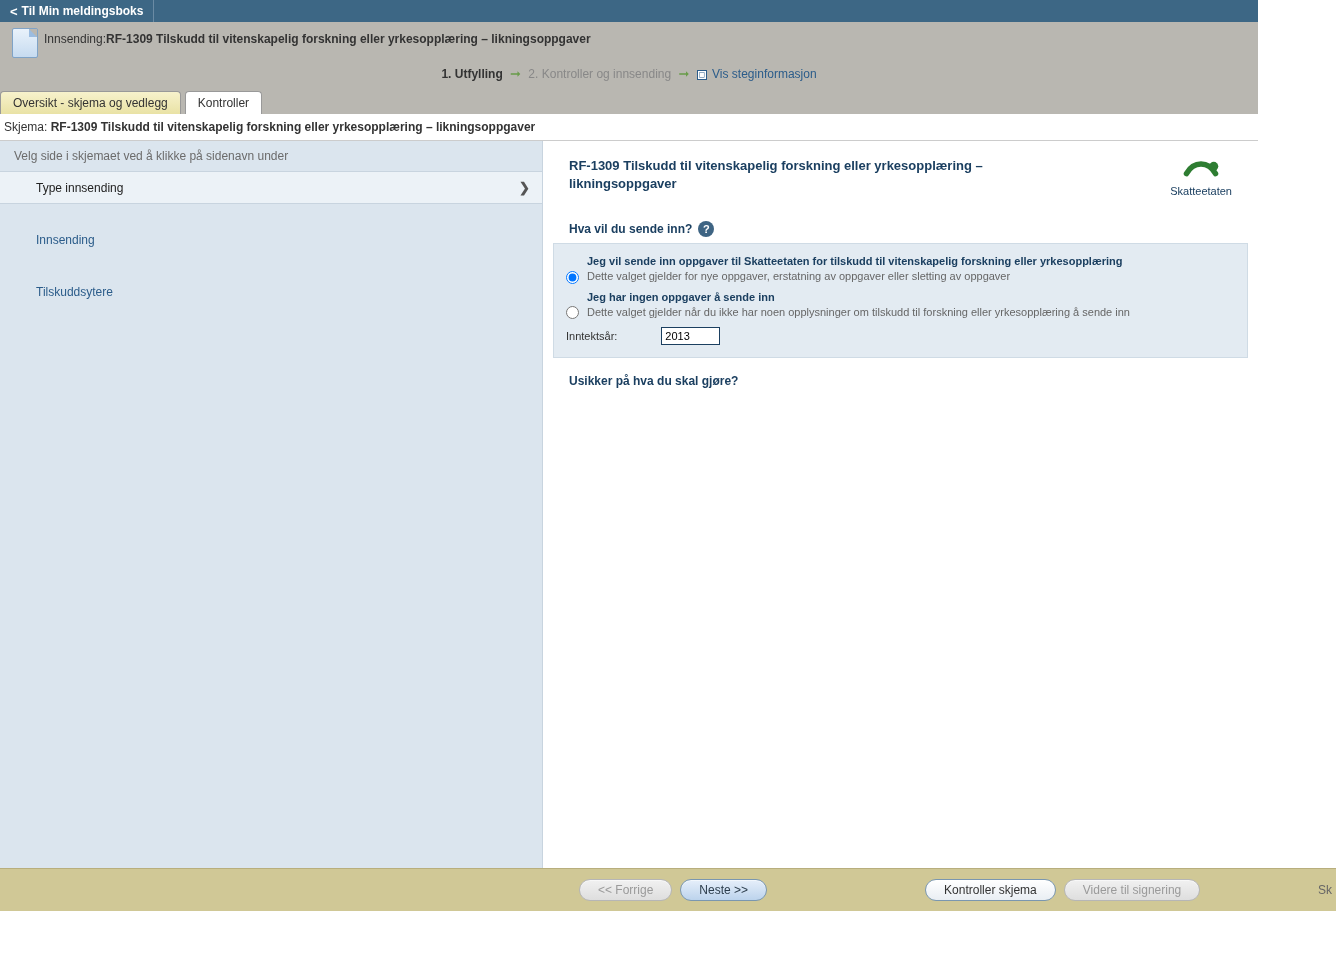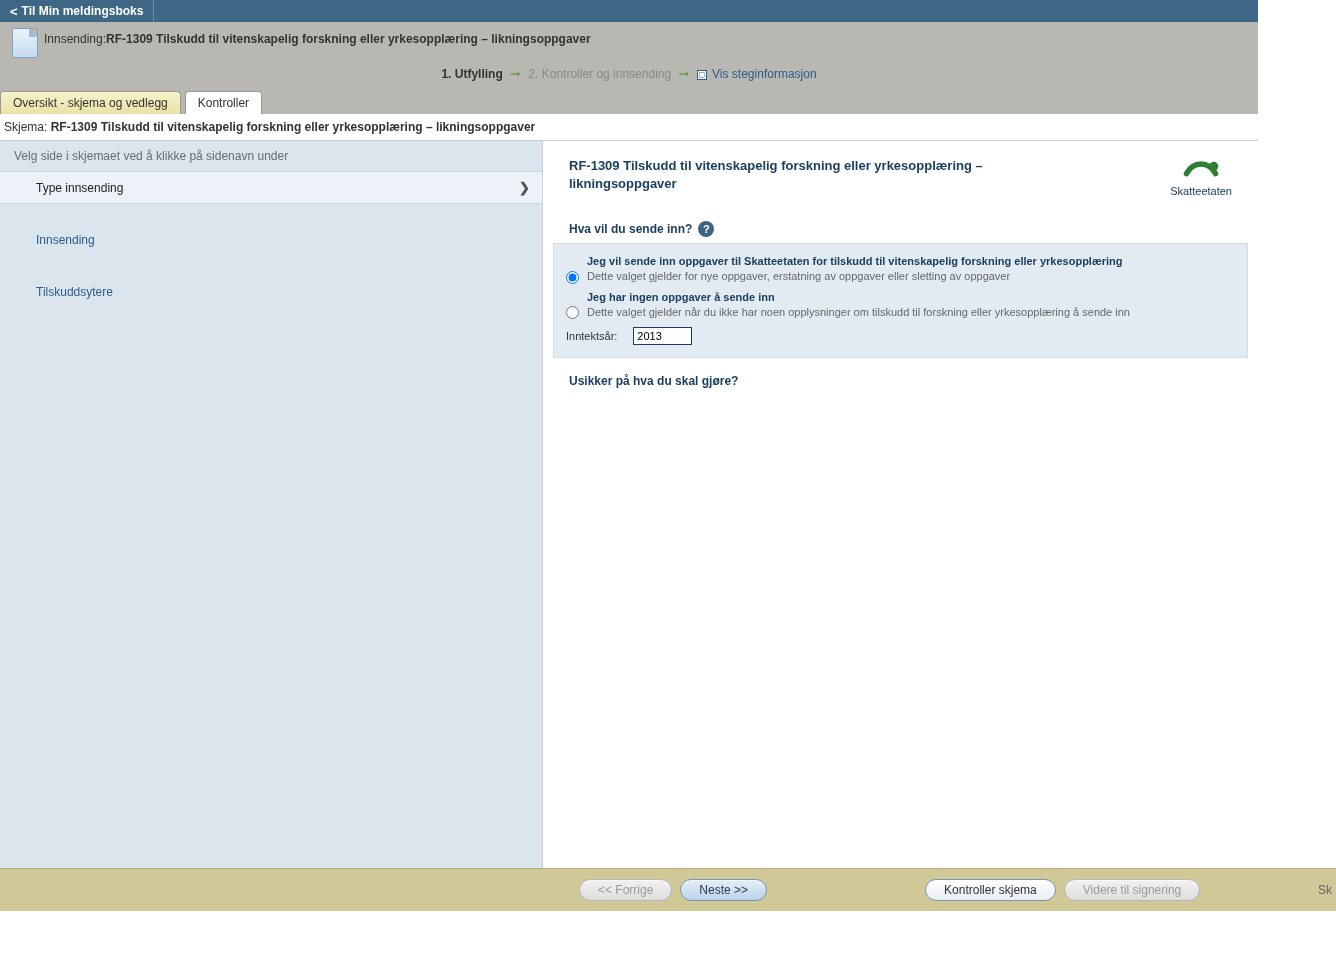--- a/index.html
+++ b/index.html
@@ -236,21 +236,21 @@
     margin-left:0;
     line-height:1.35;
   }
   .year-row {
     display:flex;
     align-items:center;
     margin-top:8px;
     font-size:11px;
     color:#333;
   }
-  .year-row label { margin-right:16px; }
+  .year-row label { margin-right:44px; }
   .year-input {
     width:59px;
     border:1px solid #1b3f60;
     padding:2px 3px;
     font-size:11px;
     background:#fff;
     box-sizing:border-box;
   }
   .unsure {
     color:#1b3f60;

